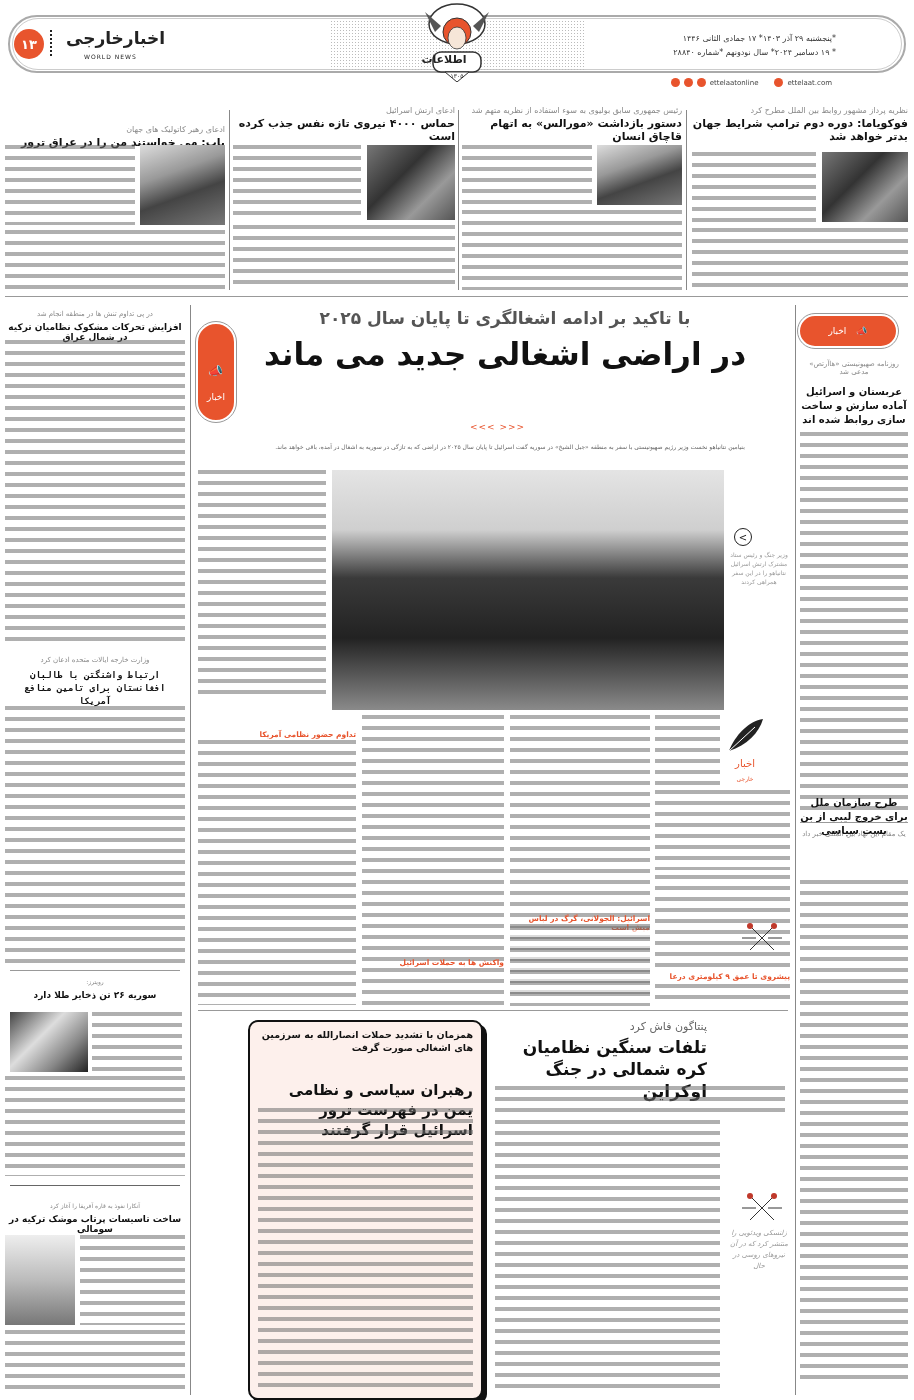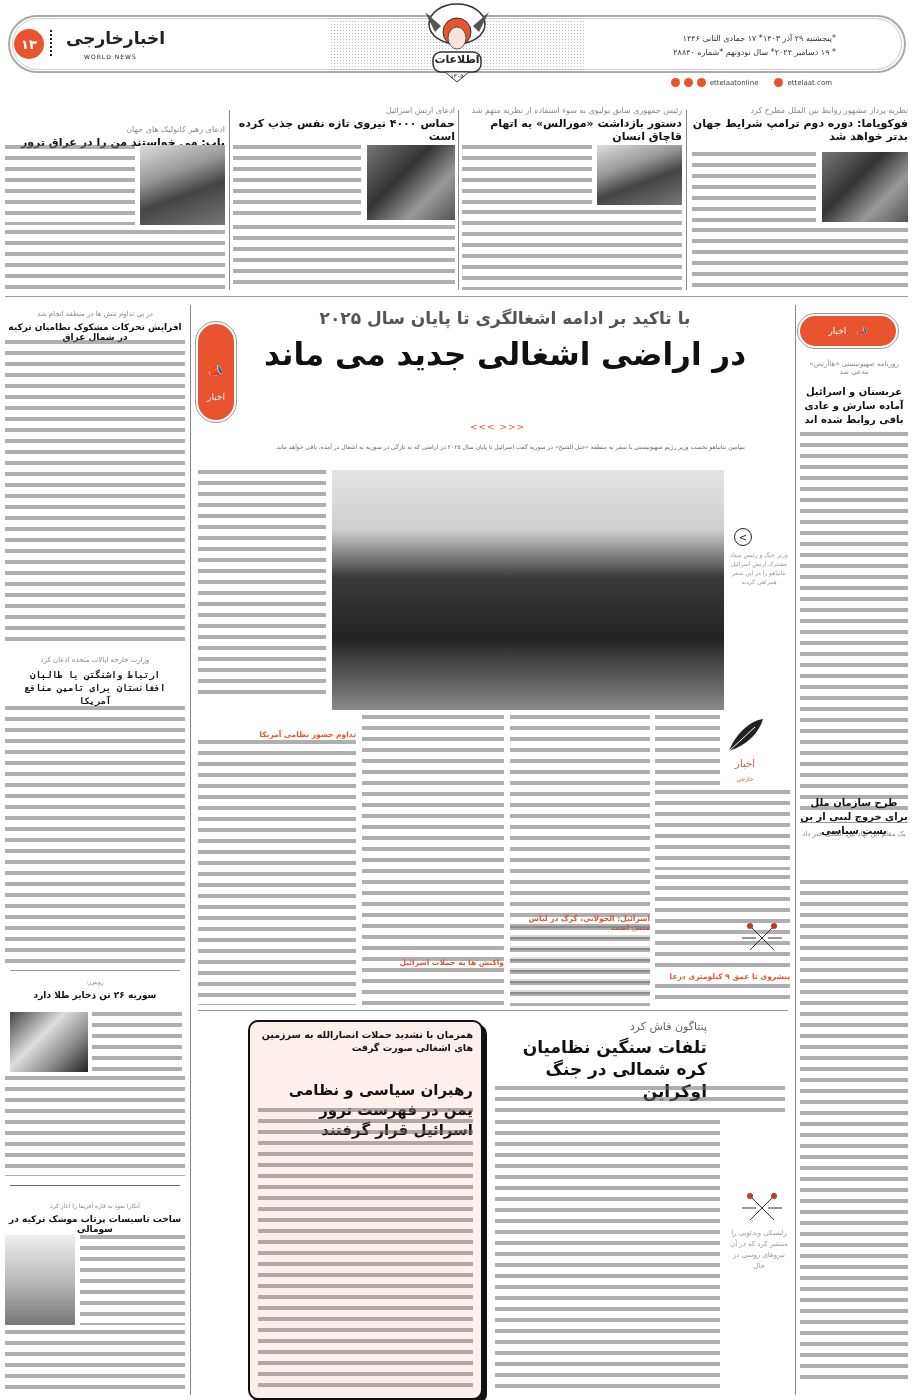--- a/index.html
+++ b/index.html
@@ -42,21 +42,21 @@
   <svg width="84" height="80" viewBox="0 0 84 80">
     <ellipse cx="42" cy="22" rx="28" ry="20" fill="#fff" stroke="#333" stroke-width="1.5"></ellipse>
     <path d="M20 30 L10 10 L26 24 Z" fill="#555"></path>
     <path d="M64 30 L74 10 L58 24 Z" fill="#555"></path>
     <circle cx="42" cy="30" r="14" fill="#e8542d" stroke="#333"></circle>
     <ellipse cx="42" cy="36" rx="9" ry="11" fill="#f6e6d8" stroke="#333" stroke-width="0.8"></ellipse>
     <rect x="18" y="50" width="48" height="20" rx="8" fill="#fff" stroke="#333" stroke-width="1.5"></rect>
     <path d="M30 70 L42 80 L54 70 Z" fill="#fff" stroke="#333"></path>
   </svg>
 </div>
-<div class="abs" style="left:425px;top:53px;width:64px;font-size:11px;font-weight:bold;text-align:center;">اطلاعات</div>
+<div class="abs" style="left:412px;top:53px;width:64px;font-size:11px;font-weight:bold;text-align:center;">اطلاعات</div>
 <div class="abs" style="left:445px;top:72px;width:24px;font-size:6px;text-align:center;">۱۳۰۵</div>
 
 <div class="abs page-num">۱۳</div>
 <div class="abs" style="left:50px;top:30px;width:3px;height:26px;border-left:2px dotted #222;"></div>
 <div class="abs section-title">اخبارخارجی</div>
 <div class="abs section-sub">WORLD NEWS</div>
 <div class="abs date-line" style="top:34px;">*پنجشنبه ۲۹ آذر ۱۴۰۳* ۱۷ جمادی الثانی ۱۴۴۶</div>
 <div class="abs date-line" style="top:48px;">* ۱۹ دسامبر ۲۰۲۴* سال نودونهم *شماره ۲۸۸۴۰</div>
 <div class="abs socials">
   <span class="soc-dot"></span>
@@ -153,21 +153,21 @@
 <div class="abs sub-hl-red" style="left:362px;top:958px;width:142px;">واکنش ها به حملات اسرائیل</div>
 <div class="abs sub-hl-red" style="left:198px;top:730px;width:158px;">تداوم حضور نظامی آمریکا</div>
 
 <div class="abs" style="left:800px;top:870px;width:0;height:0;"></div>
 
 <div class="abs badge-h">
   <span style="margin-left:10px;">📣</span>
   <span>اخبار</span>
 </div>
 <div class="abs kicker" style="left:800px;top:360px;width:108px;text-align:center;font-size:7px;">روزنامه صهیونیستی «هاآرتص» مدعی شد</div>
-<div class="abs hl" style="left:800px;top:385px;width:108px;font-size:10px;line-height:14px;text-align:center;">عربستان و اسرائیل آماده سازش و عادی باقی روابط شده اند</div>
+<div class="abs hl" style="left:800px;top:385px;width:108px;font-size:10px;line-height:14px;text-align:center;">عربستان و اسرائیل آماده سازش و ساخت سازی روابط شده اند</div>
 <div class="abs lines" style="left:800px;top:432px;width:108px;height:385px;"></div>
 <div class="abs hrule" style="left:800px;top:822px;width:108px;"></div>
 <div class="abs kicker" style="left:800px;top:830px;width:108px;text-align:center;font-size:7px;">یک مقام این نهاد بین المللی خبر داد</div>
 <div class="abs hl" style="left:800px;top:796px;width:108px;font-size:10px;line-height:14px;text-align:center;">طرح سازمان ملل برای خروج لیبی از بن بست سیاسی</div>
 <div class="abs lines" style="left:800px;top:880px;width:108px;height:505px;"></div>
 
 <div class="abs" style="left:764px;top:870px;width:0;"></div>
 
 <div class="abs kicker" style="left:5px;top:310px;width:180px;text-align:center;font-size:7px;">در پی تداوم تنش ها در منطقه انجام شد</div>
 <div class="abs hl" style="left:5px;top:322px;width:180px;font-size:9px;text-align:center;">افزایش تحرکات مشکوک نظامیان ترکیه در شمال عراق</div>
@@ -205,21 +205,21 @@
 <div class="abs" style="left:742px;top:1190px;width:40px;height:36px;">
   <svg width="40" height="36" viewBox="0 0 40 36">
       <line x1="8" y1="6" x2="32" y2="30" stroke="#333"></line>
       <line x1="32" y1="6" x2="8" y2="30" stroke="#333"></line>
       <circle cx="8" cy="6" r="3" fill="#c0392b"></circle>
       <circle cx="32" cy="6" r="3" fill="#c0392b"></circle>
       <line x1="0" y1="18" x2="14" y2="18" stroke="#333"></line>
       <line x1="26" y1="18" x2="40" y2="18" stroke="#333"></line>
     </svg>
 </div>
-<div class="abs caption-side" style="left:728px;top:1228px;width:62px;">زلنسکی ویدئویی را منتشر کرد که در آن نیروهای روسی در حال</div>
+<div class="abs caption-side" style="left:728px;top:1228px;width:62px;font-style:italic;">زلنسکی ویدئویی را منتشر کرد که در آن نیروهای روسی در حال</div>
 
 <div class="abs" style="left:742px;top:920px;width:40px;height:36px;">
   <svg width="40" height="36" viewBox="0 0 40 36">
       <line x1="8" y1="6" x2="32" y2="30" stroke="#333"></line>
       <line x1="32" y1="6" x2="8" y2="30" stroke="#333"></line>
       <circle cx="8" cy="6" r="3" fill="#c0392b"></circle>
       <circle cx="32" cy="6" r="3" fill="#c0392b"></circle>
       <line x1="0" y1="18" x2="14" y2="18" stroke="#333"></line>
       <line x1="26" y1="18" x2="40" y2="18" stroke="#333"></line>
     </svg>

